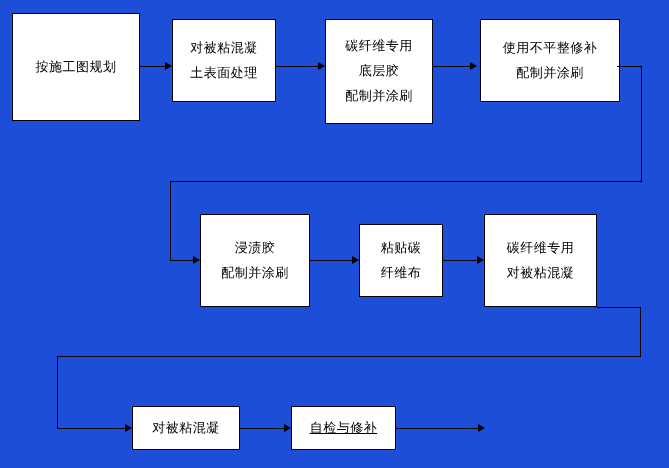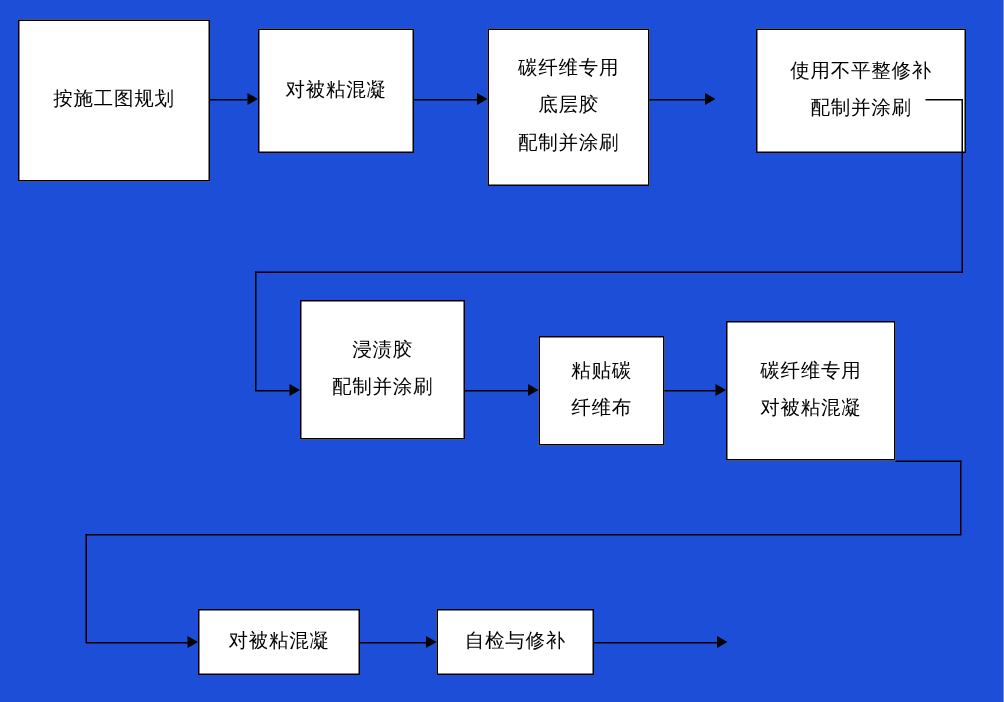--- a/index.html
+++ b/index.html
@@ -58,53 +58,54 @@
 <body>
 
 <div id="canvas">
 
   <div class="node" style="left:12px; top:13px; width:128px; height:108px;">
     <span class="ln">按施工图规划</span>
   </div>
 
   <div class="node" style="left:172px; top:19px; width:104px; height:83px;font-family:Liberation Serif, serif;">
     <span class="ln">对被粘混凝</span>
+    <span class="ln">土表面处理</span>
   </div>
 
   <div class="node" style="left:325px; top:19px; width:108px; height:105px;">
     <span class="ln">碳纤维专用</span>
     <span class="ln">底层胶</span>
     <span class="ln">配制并涂刷</span>
   </div>
 
-  <div class="node" style="left:504px; top:19px; width:140px; height:83px;">
+  <div class="node" style="left:480px; top:19px; width:140px; height:83px;">
     <span class="ln">使用不平整修补</span>
     <span class="ln">配制并涂刷</span>
   </div>
 
-  <div class="node" style="left:200px; top:200px; width:110px; height:93px;">
+  <div class="node" style="left:200px; top:214px; width:110px; height:93px;">
     <span class="ln">浸渍胶</span>
     <span class="ln">配制并涂刷</span>
   </div>
 
   <div class="node" style="left:359px; top:224px; width:84px; height:73px;">
     <span class="ln">粘贴碳</span>
     <span class="ln">纤维布</span>
   </div>
 
   <div class="node" style="left:484px; top:214px; width:113px; height:93px;">
     <span class="ln">碳纤维专用</span>
     <span class="ln">对被粘混凝</span>
   </div>
 
   <div class="node" style="left:132px; top:406px; width:108px; height:44px;">
     <span class="ln">对被粘混凝</span>
   </div>
 
-  <div class="node" style="left:291px; top:406px; width:105px; height:44px;">
+  <div class="node" style="left:291px; top:406px; width:105px; height:44px;text-decoration:underline;">
     <span class="ln">自检与修补</span>
   </div>
 
 
   <div class="edge h" style="left:140px; top:66px; width:25px;"></div>
   <div class="arrow right" style="left:165px; top:62px;"></div>
 
   <div class="edge h" style="left:276px; top:66px; width:42px;"></div>
   <div class="arrow right" style="left:318px; top:62px;"></div>
 

